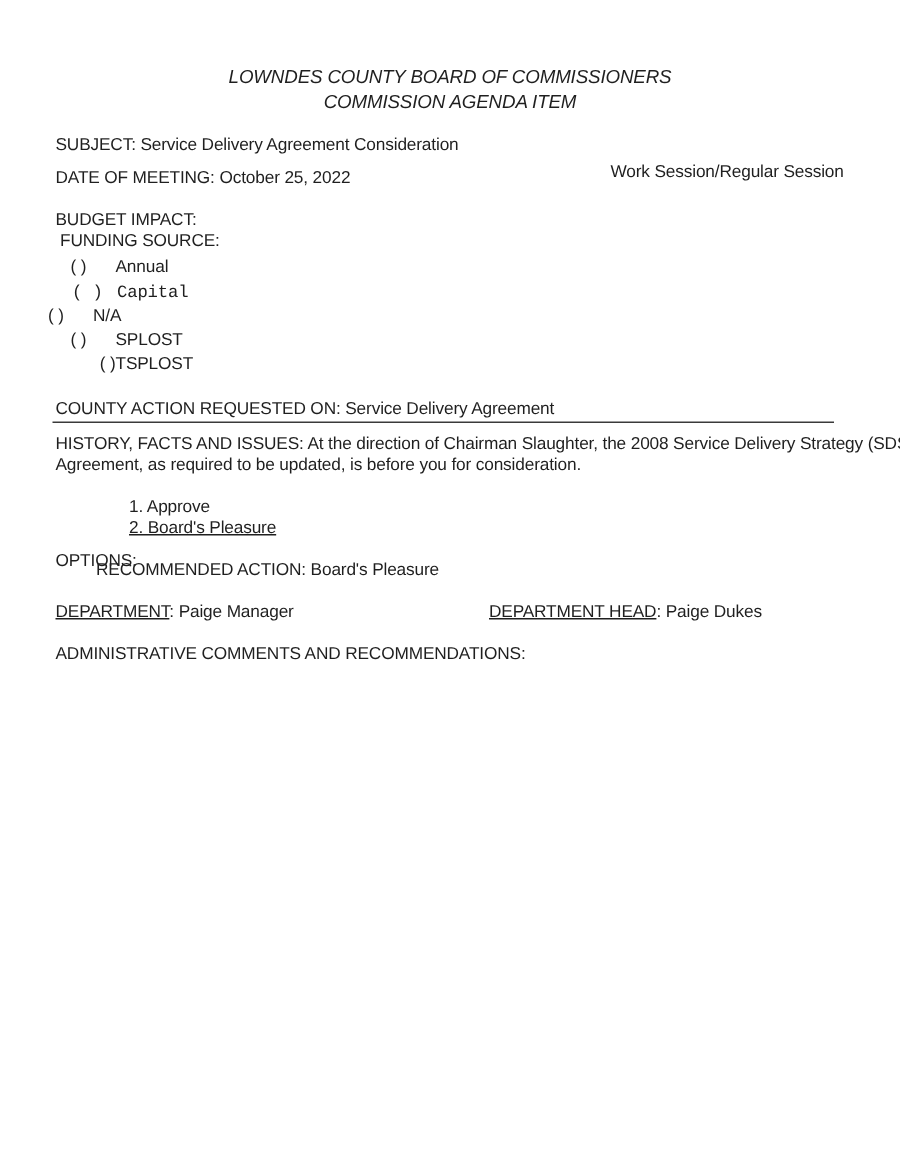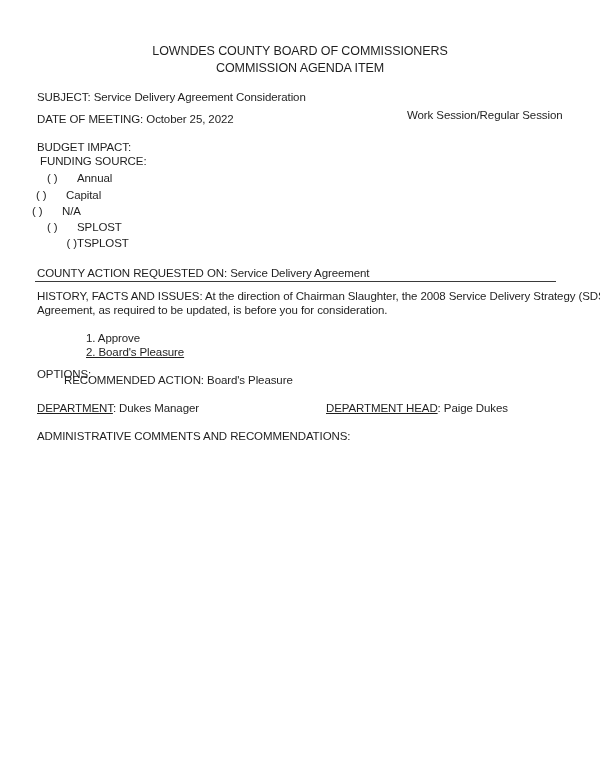--- a/index.html
+++ b/index.html
@@ -14,20 +14,21 @@
       overflow: hidden;
       font-family: "Liberation Sans", "DejaVu Sans", sans-serif;
       color: #1f1f1f;
       font-size: 11.5px;
       letter-spacing: -0.1px;
     }
     .abs { position: absolute; white-space: nowrap; }
     .title {
       left: 0; width: 600px; text-align: center;
       font-size: 12.5px;
+      font-style: italic;
     }
     .underline { text-decoration: underline; }
     .rule {
       position: absolute;
       left: 35px;
       width: 521px;
       top: 281px;
       height: 0;
       border-top: 1.3px solid #3a3a3a;
     }
@@ -51,21 +52,21 @@
     <span>October 25, 2022</span>
   </div>
   <div class="abs" style="left:395px; top:109px;margin-left:12px;">Work Session/Regular Session</div>
 
   <div class="abs" style="left:37px; top:141px;">BUDGET IMPACT:</div>
   <div class="abs" style="left:40px; top:155px;text-align:right;">FUNDING SOURCE:</div>
 
   <div class="abs" style="left:47px; top:172px;">
     <span class="paren">( )</span><span>Annual</span>
   </div>
-  <div class="abs" style="left:36px; top:189px;">
+  <div class="abs" style="left:48px; top:189px;font-family:Liberation Mono, monospace;">
     <span class="paren">( )</span><span>Capital</span>
   </div>
   <div class="abs" style="left:32px; top:205px;">
     <span class="paren">( )</span><span>N/A</span>
   </div>
   <div class="abs" style="left:47px; top:221px;">
     <span class="paren">( )</span><span>SPLOST</span>
   </div>
   <div class="abs" style="left:47px; top:237px;text-align:right;">
     <span class="paren">( )</span><span>TSPLOST</span>
@@ -87,21 +88,21 @@
   <div class="abs" style="left:86px; top:332px;">1. Approve</div>
   <div class="abs" style="left:86px; top:346px;text-decoration:underline;">2. Board's Pleasure</div>
 
   <div class="abs" style="left:37px; top:374px;padding-left:27px;">
     <span>RECOMMENDED ACTION:</span>
     <span>Board's Pleasure</span>
   </div>
 
   <div class="abs" style="left:37px; top:402px;">
     <span class="underline">DEPARTMENT</span>:
-    <span>Dukes Manager</span>
+    <span>Paige Manager</span>
   </div>
   <div class="abs" style="left:326px; top:402px;">
     <span class="underline">DEPARTMENT HEAD</span>:
     <span>Paige Dukes</span>
   </div>
 
   <div class="abs" style="left:37px; top:430px;">ADMINISTRATIVE COMMENTS AND RECOMMENDATIONS:</div>
 
 </div>
 

